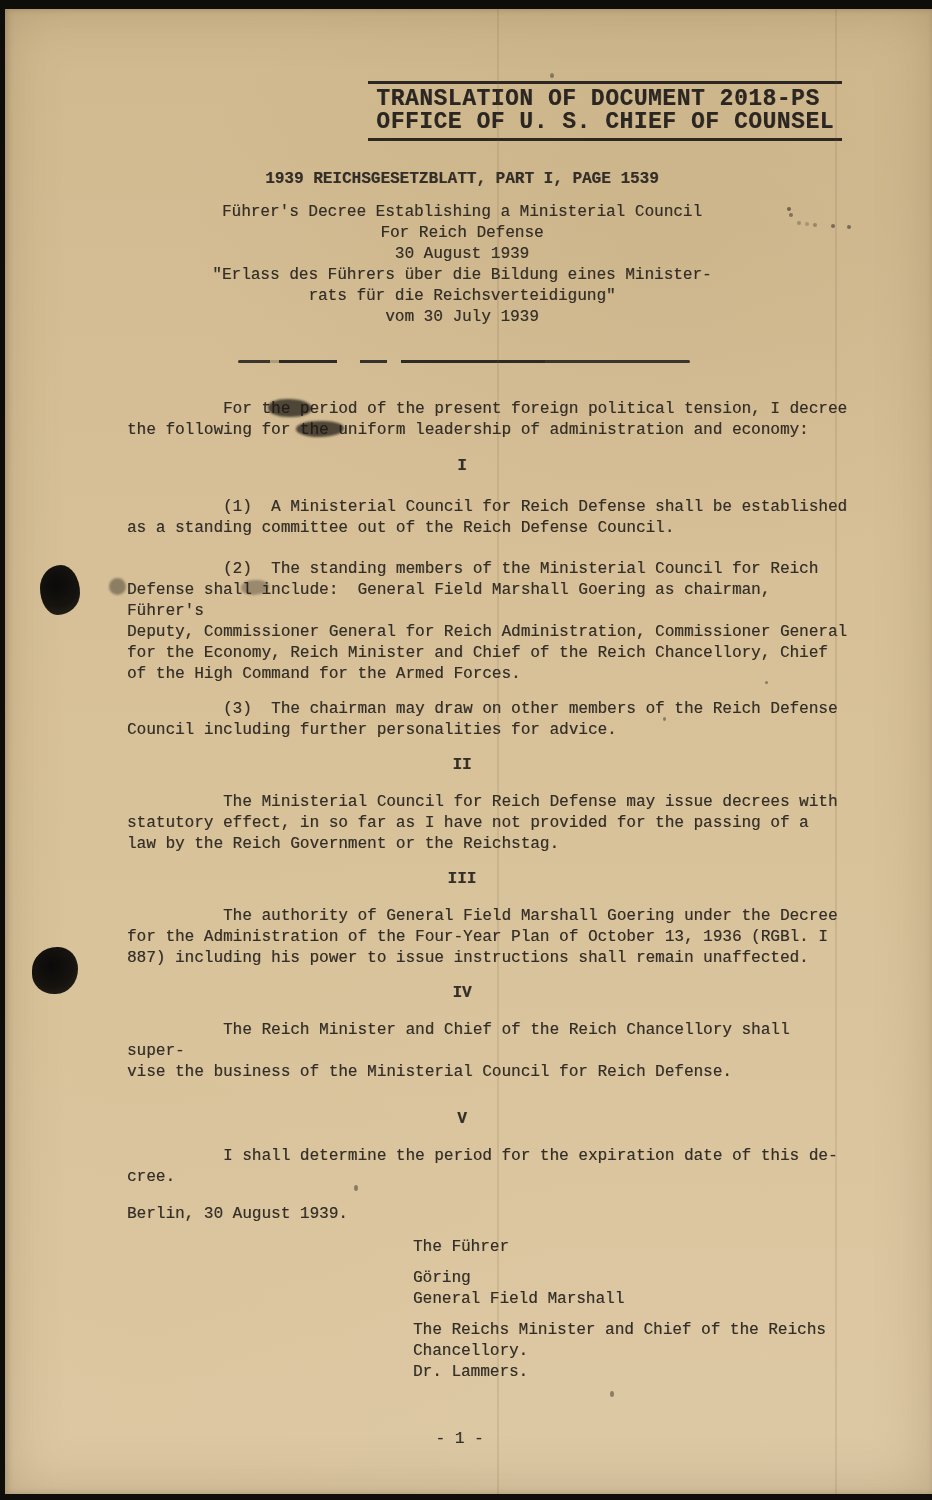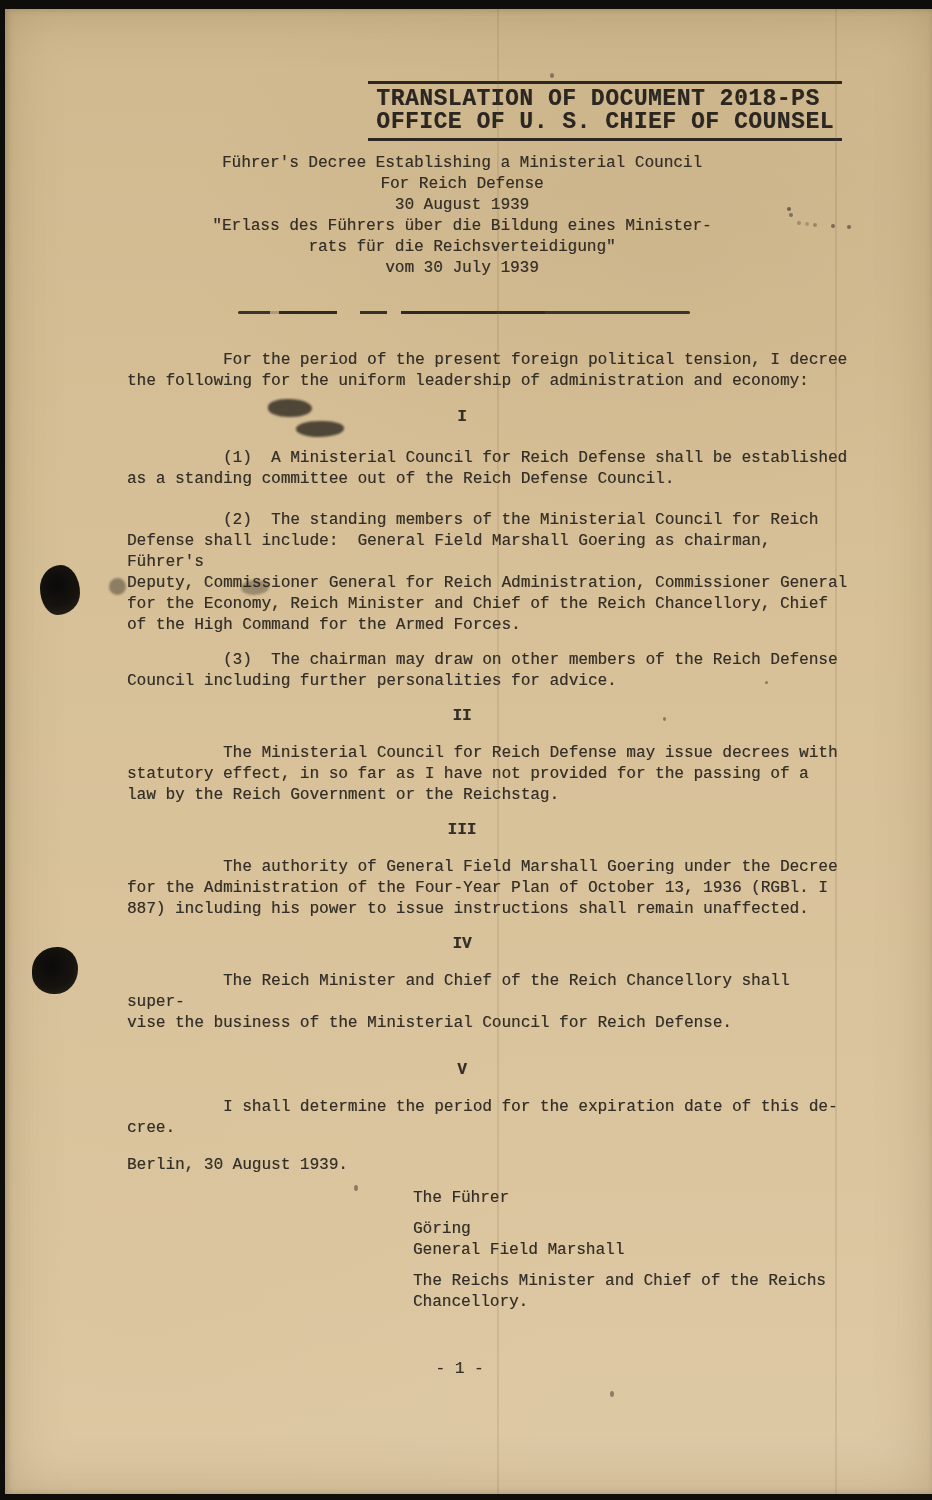--- a/index.html
+++ b/index.html
@@ -85,20 +85,21 @@
 <body>
 
 <div class="paper">
   <div class="content tw">
 
     <div class="stamp">
       <div>TRANSLATION OF DOCUMENT 2018-PS</div>
       <div>OFFICE OF U. S. CHIEF OF COUNSEL</div>
     </div>
 
+    <div class="doc-ref">1939 REICHSGESETZBLATT, PART I, PAGE 1539</div>
 
     <div class="title-block">
       <div>Führer's Decree Establishing a Ministerial Council</div>
       <div>For Reich Defense</div>
       <div>30 August 1939</div>
       <div>"Erlass des Führers über die Bildung eines Minister-</div>
       <div>rats für die Reichsverteidigung"</div>
       <div>vom 30 July 1939</div>
     </div>
 
@@ -141,20 +142,21 @@
     <div class="sig-group sig-mt12">
       <div>The Führer</div>
     </div>
     <div class="sig-group sig-mt18">
       <div>Göring</div>
       <div>General Field Marshall</div>
     </div>
     <div class="sig-group sig-mt18">
       <div>The Reichs Minister and Chief of the Reichs</div>
       <div>Chancellory.</div>
+      <div>Dr. Lammers.</div>
     </div>
 
     <div class="footer">- 1 -</div>
   </div>
 
   <div class="punch punch-1"></div>
   <div class="punch punch-2"></div>
   <div class="smudge smudge-1"></div>
   <div class="smudge smudge-2"></div>
   <div class="smudge smudge-3"></div>

